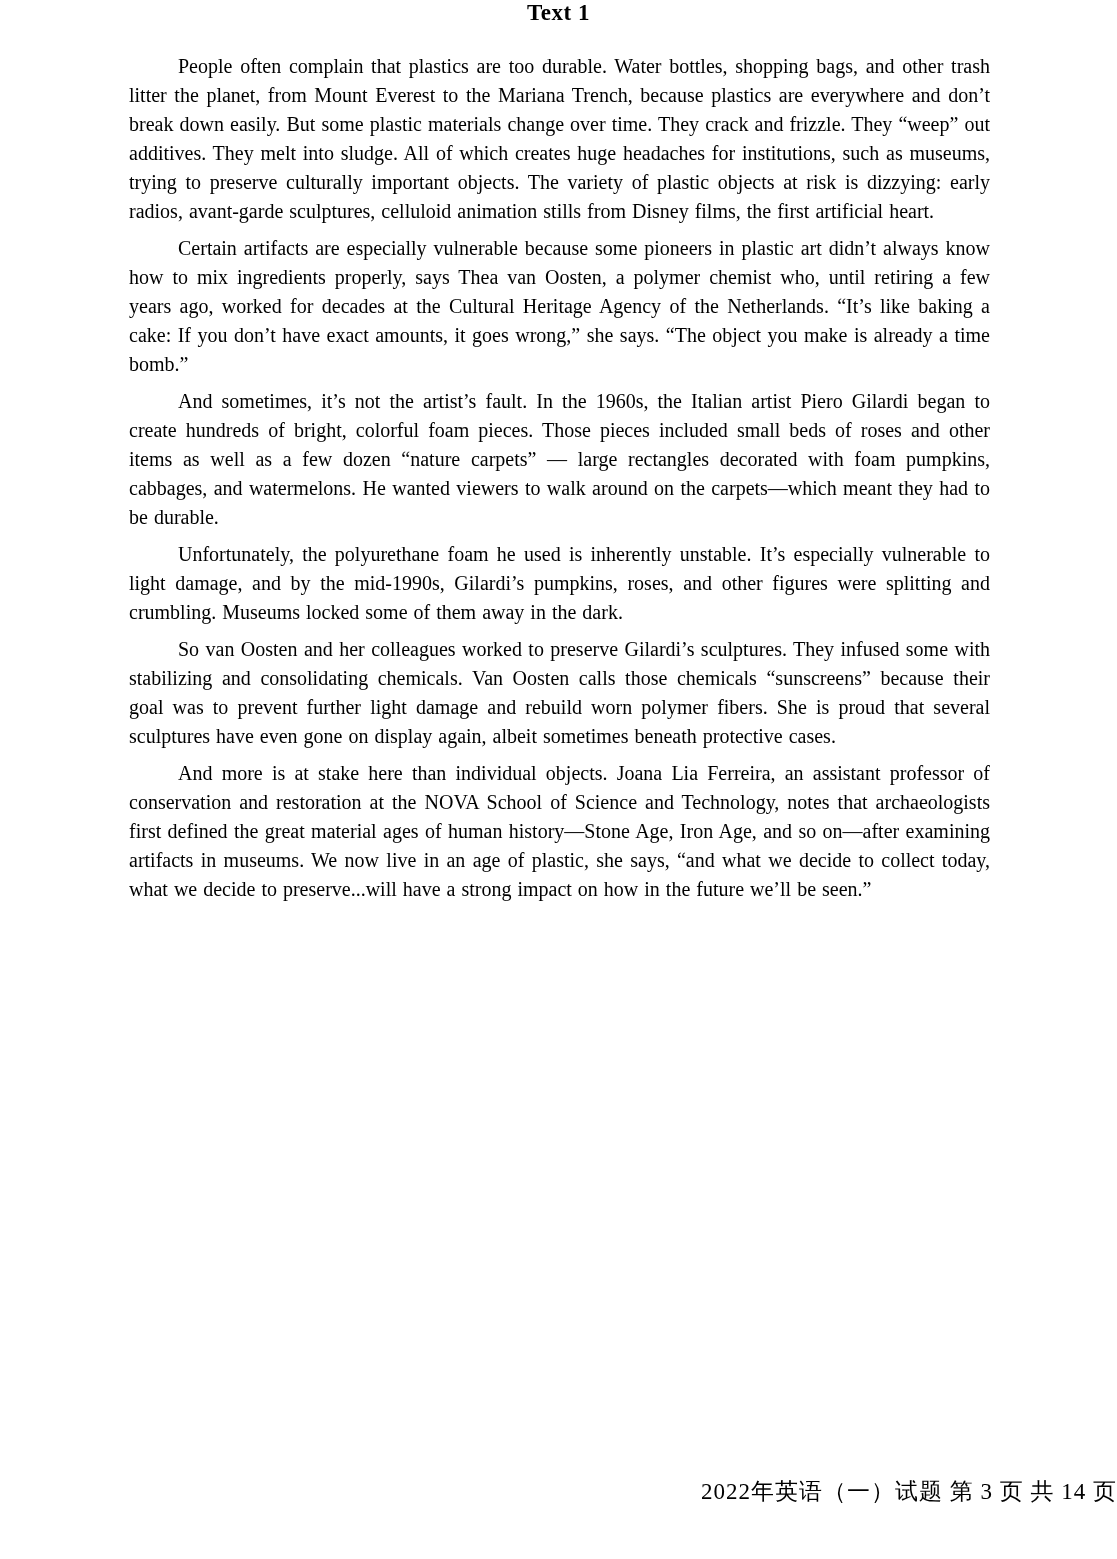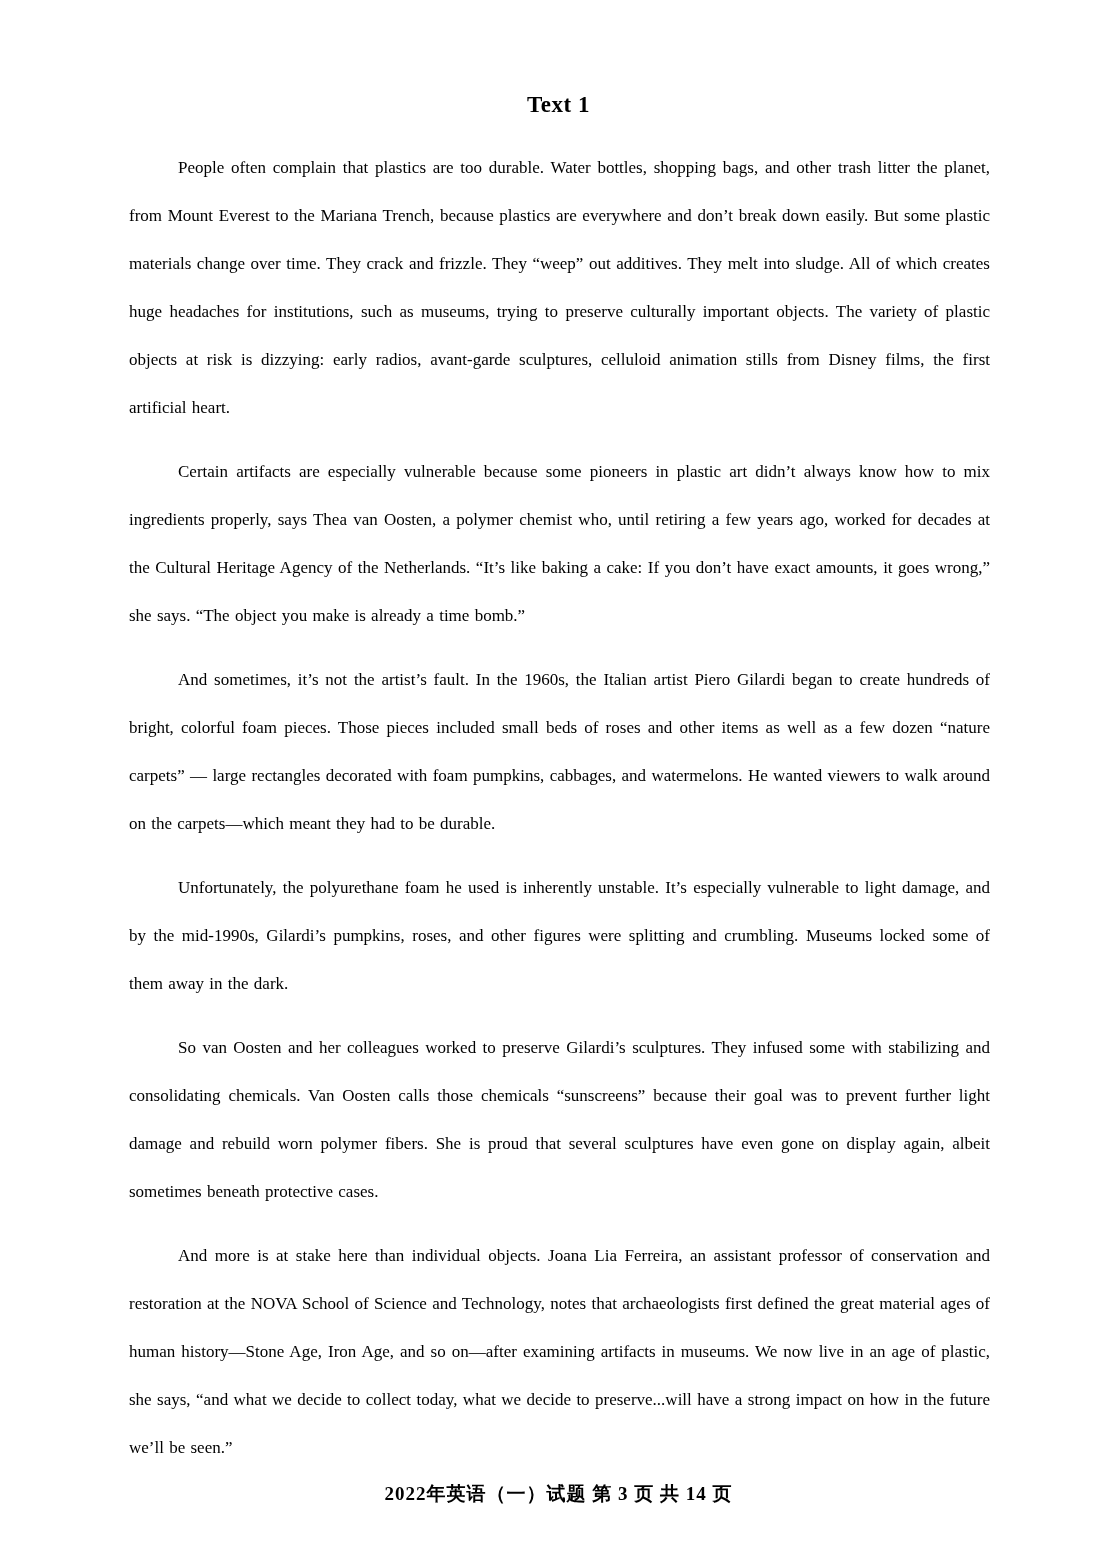--- a/index.html
+++ b/index.html
@@ -15,46 +15,44 @@
     position: relative;
     overflow: hidden;
   }
   .page {
     position: relative;
     width: 1117px;
     height: 1559px;
     box-sizing: border-box;
   }
   .title {
-    padding-top: 92px;
     text-align: center;
     font-weight: bold;
     font-size: 23px;
     letter-spacing: 0.5px;
   }
   .content {
     margin: 26px 127px 0 129px;
   }
   .content p {
-    font-size: 17px;
-    line-height: 48px;
+    font-size: 20px;
+    line-height: 29px;
     text-align: justify;
     text-indent: 49px;
-    margin: 16px 0 8px 0;
+    margin: 0 0 8px 0;
     word-spacing: 1px;
   }
   .footer {
     position: absolute;
     left: 0;
     bottom: 52px;
     width: 100%;
-    text-align: center;
-    font-size: 19px;
+    text-align: right;
+    font-size: 23px;
     letter-spacing: 1px;
-    font-weight: bold;
   }
 </style>
 </head>
 <body>
 
 <div class="page">
   <div class="title">Text 1</div>
 
   <div class="content">
     <p>People often complain that plastics are too durable. Water bottles, shopping bags, and other trash litter the planet, from Mount Everest to the Mariana Trench, because plastics are everywhere and don’t break down easily. But some plastic materials change over time. They crack and frizzle. They “weep” out additives. They melt into sludge. All of which creates huge headaches for institutions, such as museums, trying to preserve culturally important objects. The variety of plastic objects at risk is dizzying: early radios, avant-garde sculptures, celluloid animation stills from Disney films, the first artificial heart.</p>

